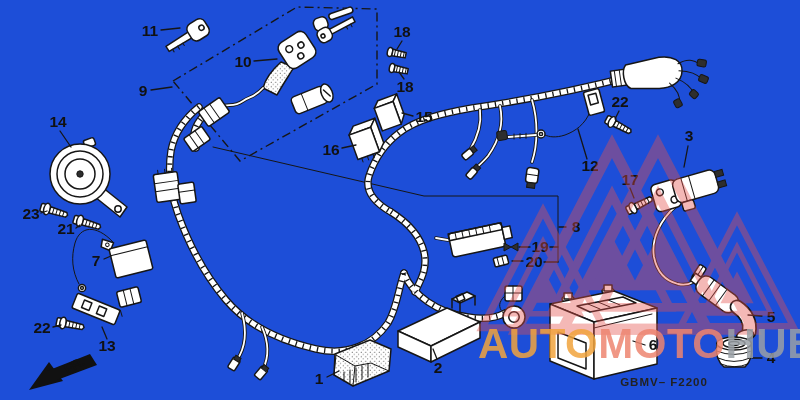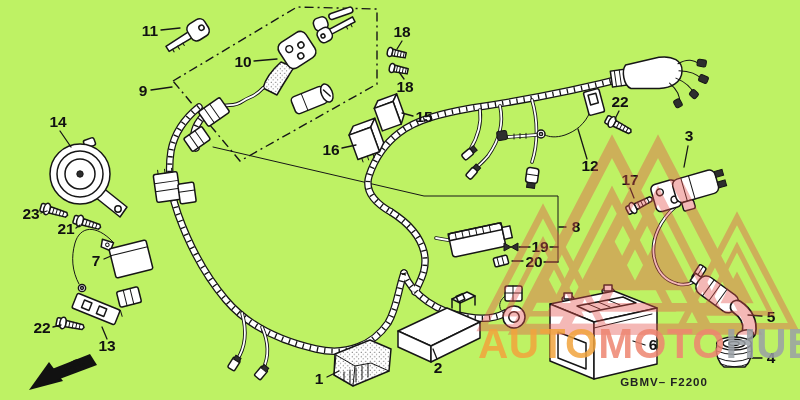--- a/index.html
+++ b/index.html
@@ -1,16 +1,16 @@
 <!DOCTYPE html>
 <html><head>
 <meta charset="utf-8">
 <style>
   html,body{margin:0;padding:0;background:#fff;}
-  #stage{position:relative;width:800px;height:400px;background:#bef264;overflow:hidden;
+  #stage{position:relative;width:800px;height:400px;background:#1d4ed8;overflow:hidden;
          font-family:"Liberation Sans",sans-serif;}
   svg{position:absolute;left:0;top:0;}
   .ln{fill:none;stroke:#161616;stroke-width:1.5;stroke-linecap:round;stroke-linejoin:round;}
   .lnf{fill:#fff;stroke:#161616;stroke-width:1.5;stroke-linejoin:round;}
   .lnt{fill:none;stroke:#161616;stroke-width:1;stroke-linecap:round;}
   .dkf{fill:#2e2e2e;stroke:#161616;stroke-width:1;}
   .ld{fill:none;stroke:#161616;stroke-width:1.3;stroke-linecap:round;}
   .dash{fill:none;stroke:#161616;stroke-width:1.4;stroke-dasharray:9 4 2 4;}
   .hO{fill:none;stroke:#161616;stroke-width:7.5;stroke-linecap:round;}
   .hI{fill:none;stroke:#ffffff;stroke-width:5;stroke-linecap:round;}

